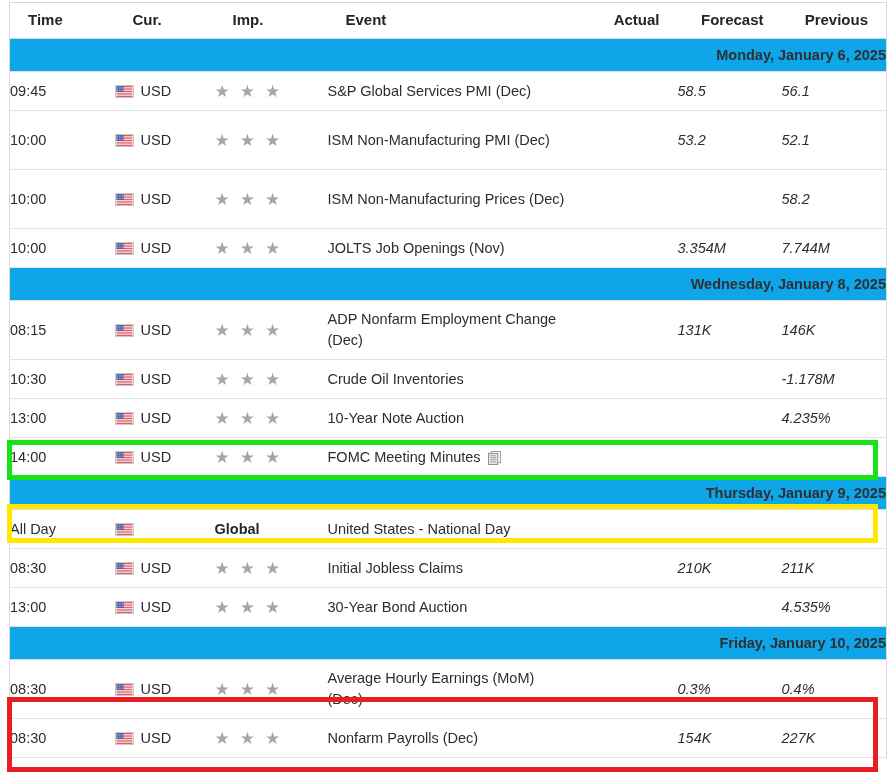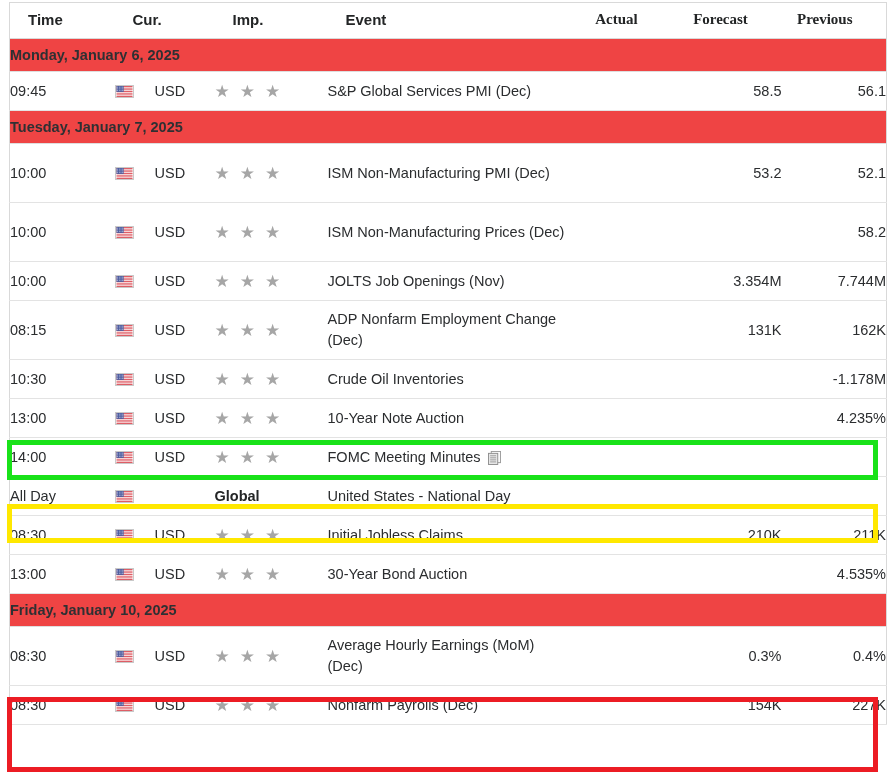--- a/index.html
+++ b/index.html
@@ -44,27 +44,27 @@
   thead th {
     font-size: 15px;
     font-weight: bold;
     color: #232526;
     padding: 8px 0 10px 0;
     border-bottom: 1px solid #d9d9d9;
     background: #ffffff;
     white-space: nowrap;
   }
   th.th-left  { text-align: left; padding-left: 18px; }
-  th.th-right { text-align: center; padding-right: 18px; font-family: Liberation Serif, serif; }
+  th.th-right { text-align: right; padding-right: 18px; }
 
   tr.day-row td {
-    background: #ef4444;
+    background: #0ea5e9;
     border-top: 1px solid #dedede;
     border-bottom: 1px solid #dedede;
-    text-align: left;
+    text-align: right;
     font-size: 14.5px;
     font-weight: bold;
     color: #2e3033;
     height: 32px;
     padding: 0;
   }
 
   tr.ev-row td {
     border-bottom: 1px solid #e3e3e3;
     font-size: 14.5px;
@@ -82,21 +82,21 @@
     white-space: nowrap;
   }
 
   td.td-cur {
     padding-left: 16px;
     white-space: nowrap;
   }
   .cur-inner {
     display: flex;
     align-items: center;
-    gap: 21px;
+    gap: 7px;
   }
   .flag {
     width: 19px;
     height: 13px;
     flex: none;
     display: block;
     border: 1px solid #c9c9c9;
     box-sizing: border-box;
   }
   .cur-code { color: #2b2d2f; font-size: 14.5px; }
@@ -121,24 +121,25 @@
     line-height: 21px;
   }
   .event-text { display: inline; }
   .doc-icon {
     display: inline-block;
     vertical-align: -3px;
     margin-left: 7px;
   }
 
   td.td-num {
-    text-align: right;
+    text-align: left;
     padding-right: 18px;
     color: #2b2d2f;
     white-space: nowrap;
+    font-style: italic;
   }
   td.td-actual { padding-right: 14px; }
   td.td-forecast { padding-right: 18px; }
   td.td-previous { padding-right: 18px; }
 
   
   .annot {
     position: absolute;
     box-sizing: border-box;
     pointer-events: none;
@@ -212,23 +213,20 @@
               <span class="star">★</span>
               <span class="star">★</span>
               <span class="star">★</span>
             </div>
           </td>
           <td class="td-event"><span class="event-text">S&amp;P Global Services PMI (Dec)</span></td>
           <td class="td-num td-actual"></td>
           <td class="td-num td-forecast">58.5</td>
           <td class="td-num td-previous">56.1</td>
         </tr>
-        <tr class="day-row">
-          <td colspan="7">Tuesday, January 7, 2025</td>
-        </tr>
         <tr class="ev-row tall">
           <td class="td-time">10:00</td>
           <td class="td-cur">
             <div class="cur-inner">
               <svg viewBox="0 0 19 13" class="flag">
                 <rect x="0" y="0" width="19" height="13" fill="#ffffff"></rect>
                 <rect x="0" y="0" width="19" height="1" fill="#d8404a"></rect>
                 <rect x="0" y="2" width="19" height="1" fill="#d8404a"></rect>
                 <rect x="0" y="4" width="19" height="1" fill="#d8404a"></rect>
                 <rect x="0" y="6" width="19" height="1" fill="#d8404a"></rect>
@@ -341,20 +339,23 @@
               <span class="star">★</span>
               <span class="star">★</span>
               <span class="star">★</span>
             </div>
           </td>
           <td class="td-event"><span class="event-text">JOLTS Job Openings (Nov)</span></td>
           <td class="td-num td-actual"></td>
           <td class="td-num td-forecast">3.354M</td>
           <td class="td-num td-previous">7.744M</td>
         </tr>
+        <tr class="day-row">
+          <td colspan="7">Wednesday, January 8, 2025</td>
+        </tr>
         <tr class="ev-row tall">
           <td class="td-time">08:15</td>
           <td class="td-cur">
             <div class="cur-inner">
               <svg viewBox="0 0 19 13" class="flag">
                 <rect x="0" y="0" width="19" height="13" fill="#ffffff"></rect>
                 <rect x="0" y="0" width="19" height="1" fill="#d8404a"></rect>
                 <rect x="0" y="2" width="19" height="1" fill="#d8404a"></rect>
                 <rect x="0" y="4" width="19" height="1" fill="#d8404a"></rect>
                 <rect x="0" y="6" width="19" height="1" fill="#d8404a"></rect>
@@ -381,21 +382,21 @@
           <td class="td-imp">
             <div class="stars">
               <span class="star">★</span>
               <span class="star">★</span>
               <span class="star">★</span>
             </div>
           </td>
           <td class="td-event"><span class="event-text">ADP Nonfarm Employment Change (Dec)</span></td>
           <td class="td-num td-actual"></td>
           <td class="td-num td-forecast">131K</td>
-          <td class="td-num td-previous">162K</td>
+          <td class="td-num td-previous">146K</td>
         </tr>
         <tr class="ev-row short">
           <td class="td-time">10:30</td>
           <td class="td-cur">
             <div class="cur-inner">
               <svg viewBox="0 0 19 13" class="flag">
                 <rect x="0" y="0" width="19" height="13" fill="#ffffff"></rect>
                 <rect x="0" y="0" width="19" height="1" fill="#d8404a"></rect>
                 <rect x="0" y="2" width="19" height="1" fill="#d8404a"></rect>
                 <rect x="0" y="4" width="19" height="1" fill="#d8404a"></rect>
@@ -516,20 +517,23 @@
               <rect x="0.5" y="2.5" width="10" height="12" fill="#e6e6e6" stroke="#8c8c8c"></rect>
               <rect x="2.3" y="4.6" width="6.4" height="1" fill="#9d9d9d"></rect>
               <rect x="2.3" y="6.8" width="6.4" height="1" fill="#9d9d9d"></rect>
               <rect x="2.3" y="9" width="6.4" height="1" fill="#9d9d9d"></rect>
               <rect x="2.3" y="11.2" width="6.4" height="1" fill="#9d9d9d"></rect>
             </svg></td>
           <td class="td-num td-actual"></td>
           <td class="td-num td-forecast"></td>
           <td class="td-num td-previous"></td>
         </tr>
+        <tr class="day-row">
+          <td colspan="7">Thursday, January 9, 2025</td>
+        </tr>
         <tr class="ev-row short">
           <td class="td-time">All Day</td>
           <td class="td-cur">
             <div class="cur-inner">
               <svg viewBox="0 0 19 13" class="flag">
                 <rect x="0" y="0" width="19" height="13" fill="#ffffff"></rect>
                 <rect x="0" y="0" width="19" height="1" fill="#d8404a"></rect>
                 <rect x="0" y="2" width="19" height="1" fill="#d8404a"></rect>
                 <rect x="0" y="4" width="19" height="1" fill="#d8404a"></rect>
                 <rect x="0" y="6" width="19" height="1" fill="#d8404a"></rect>

